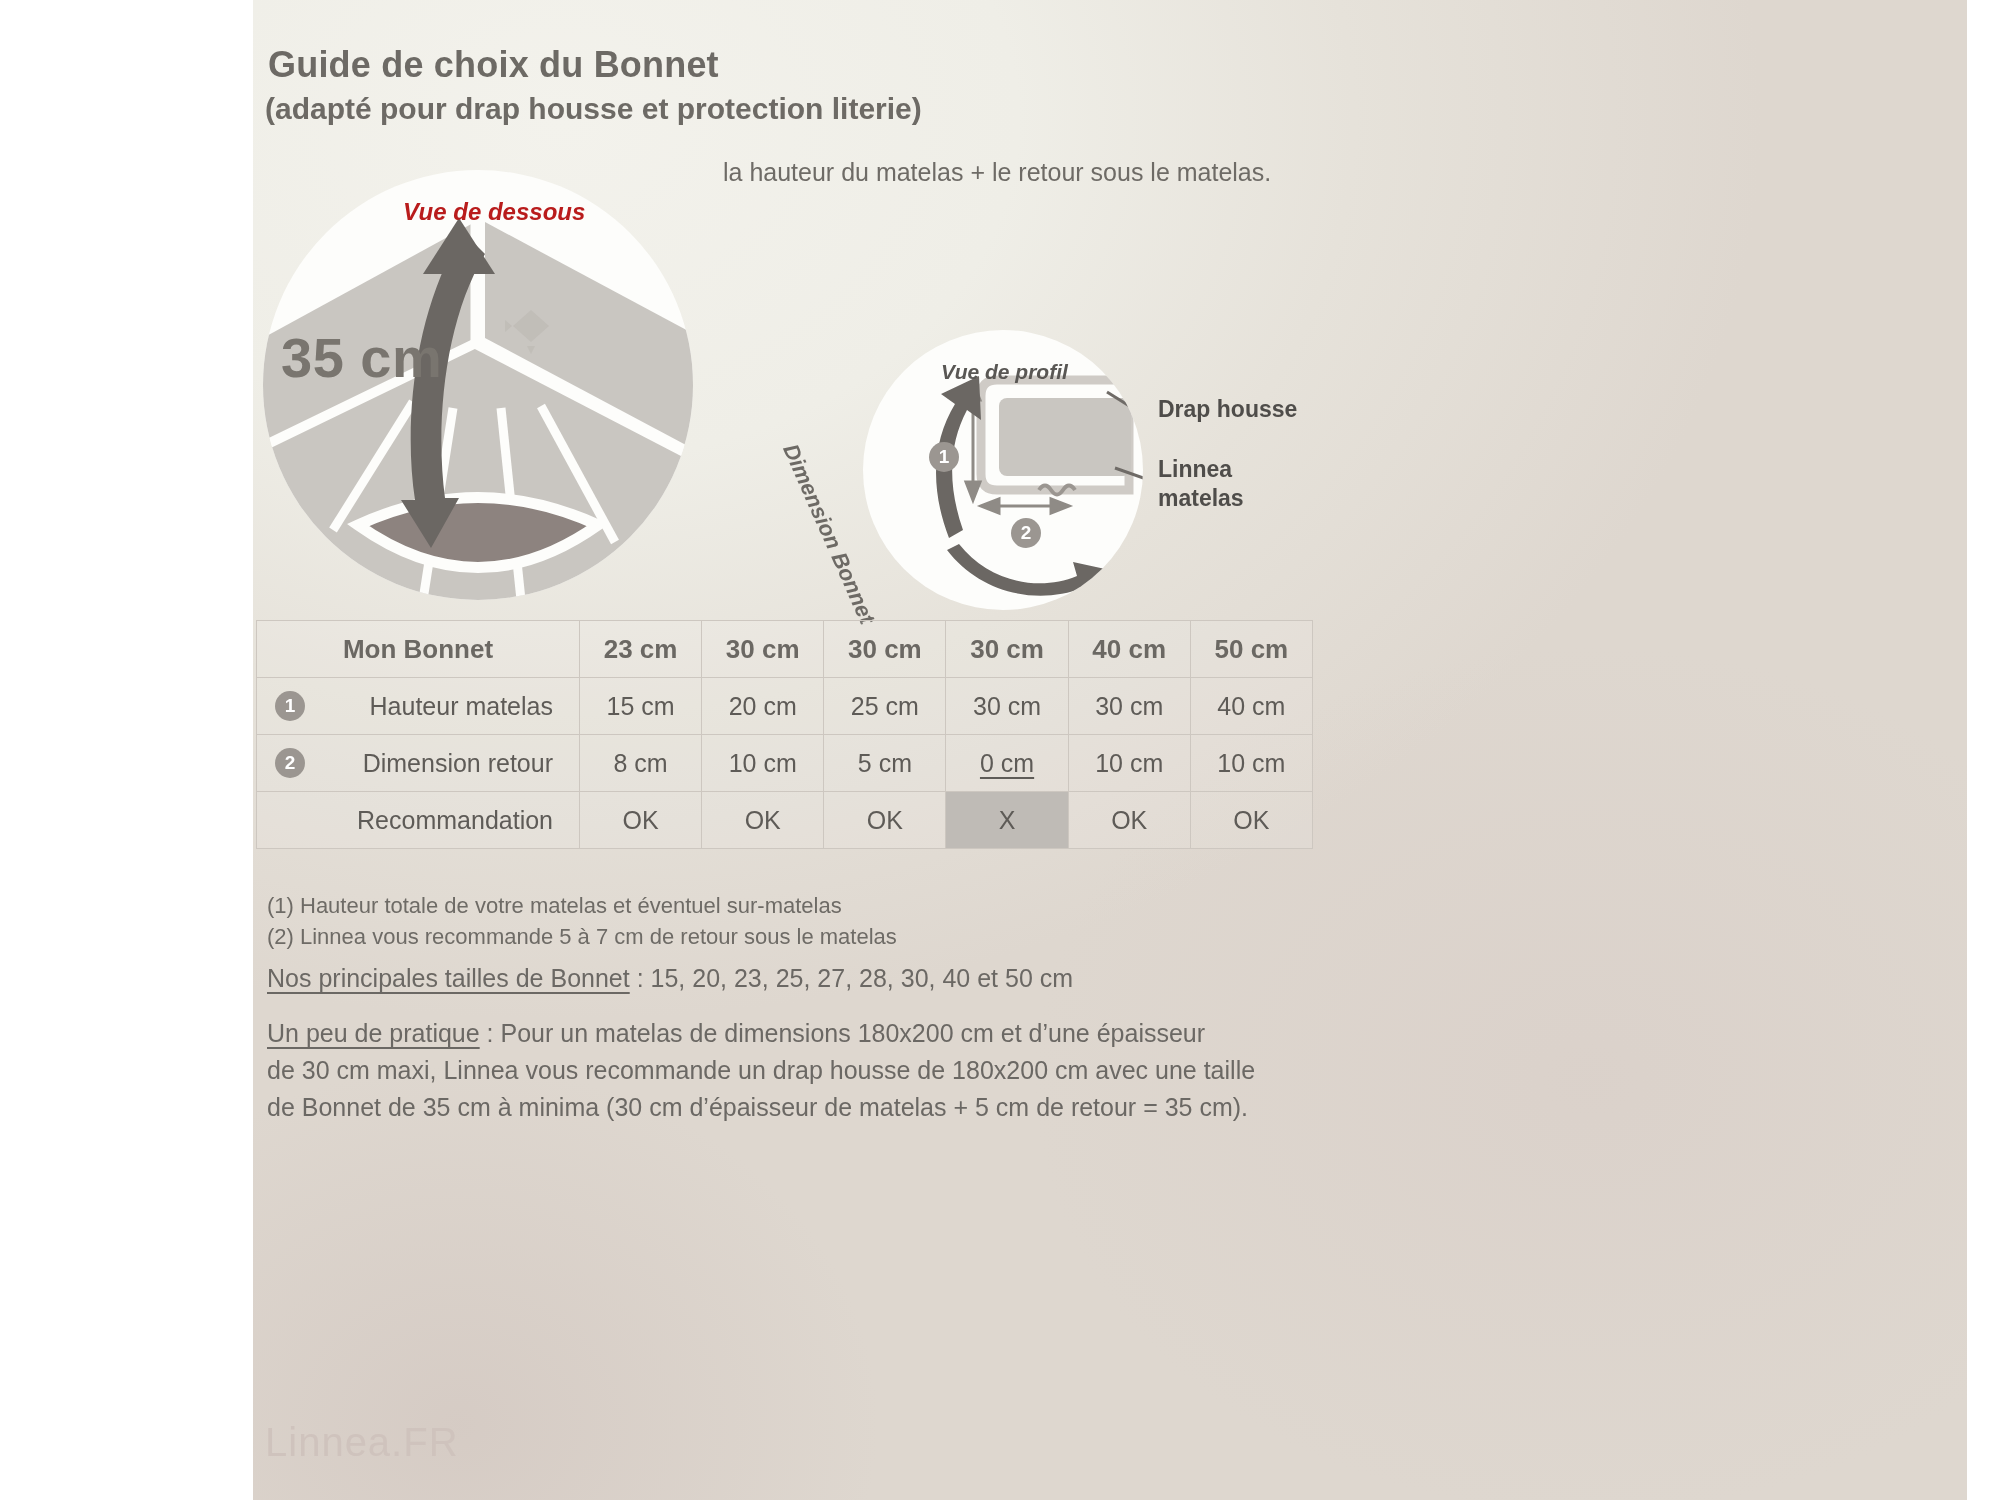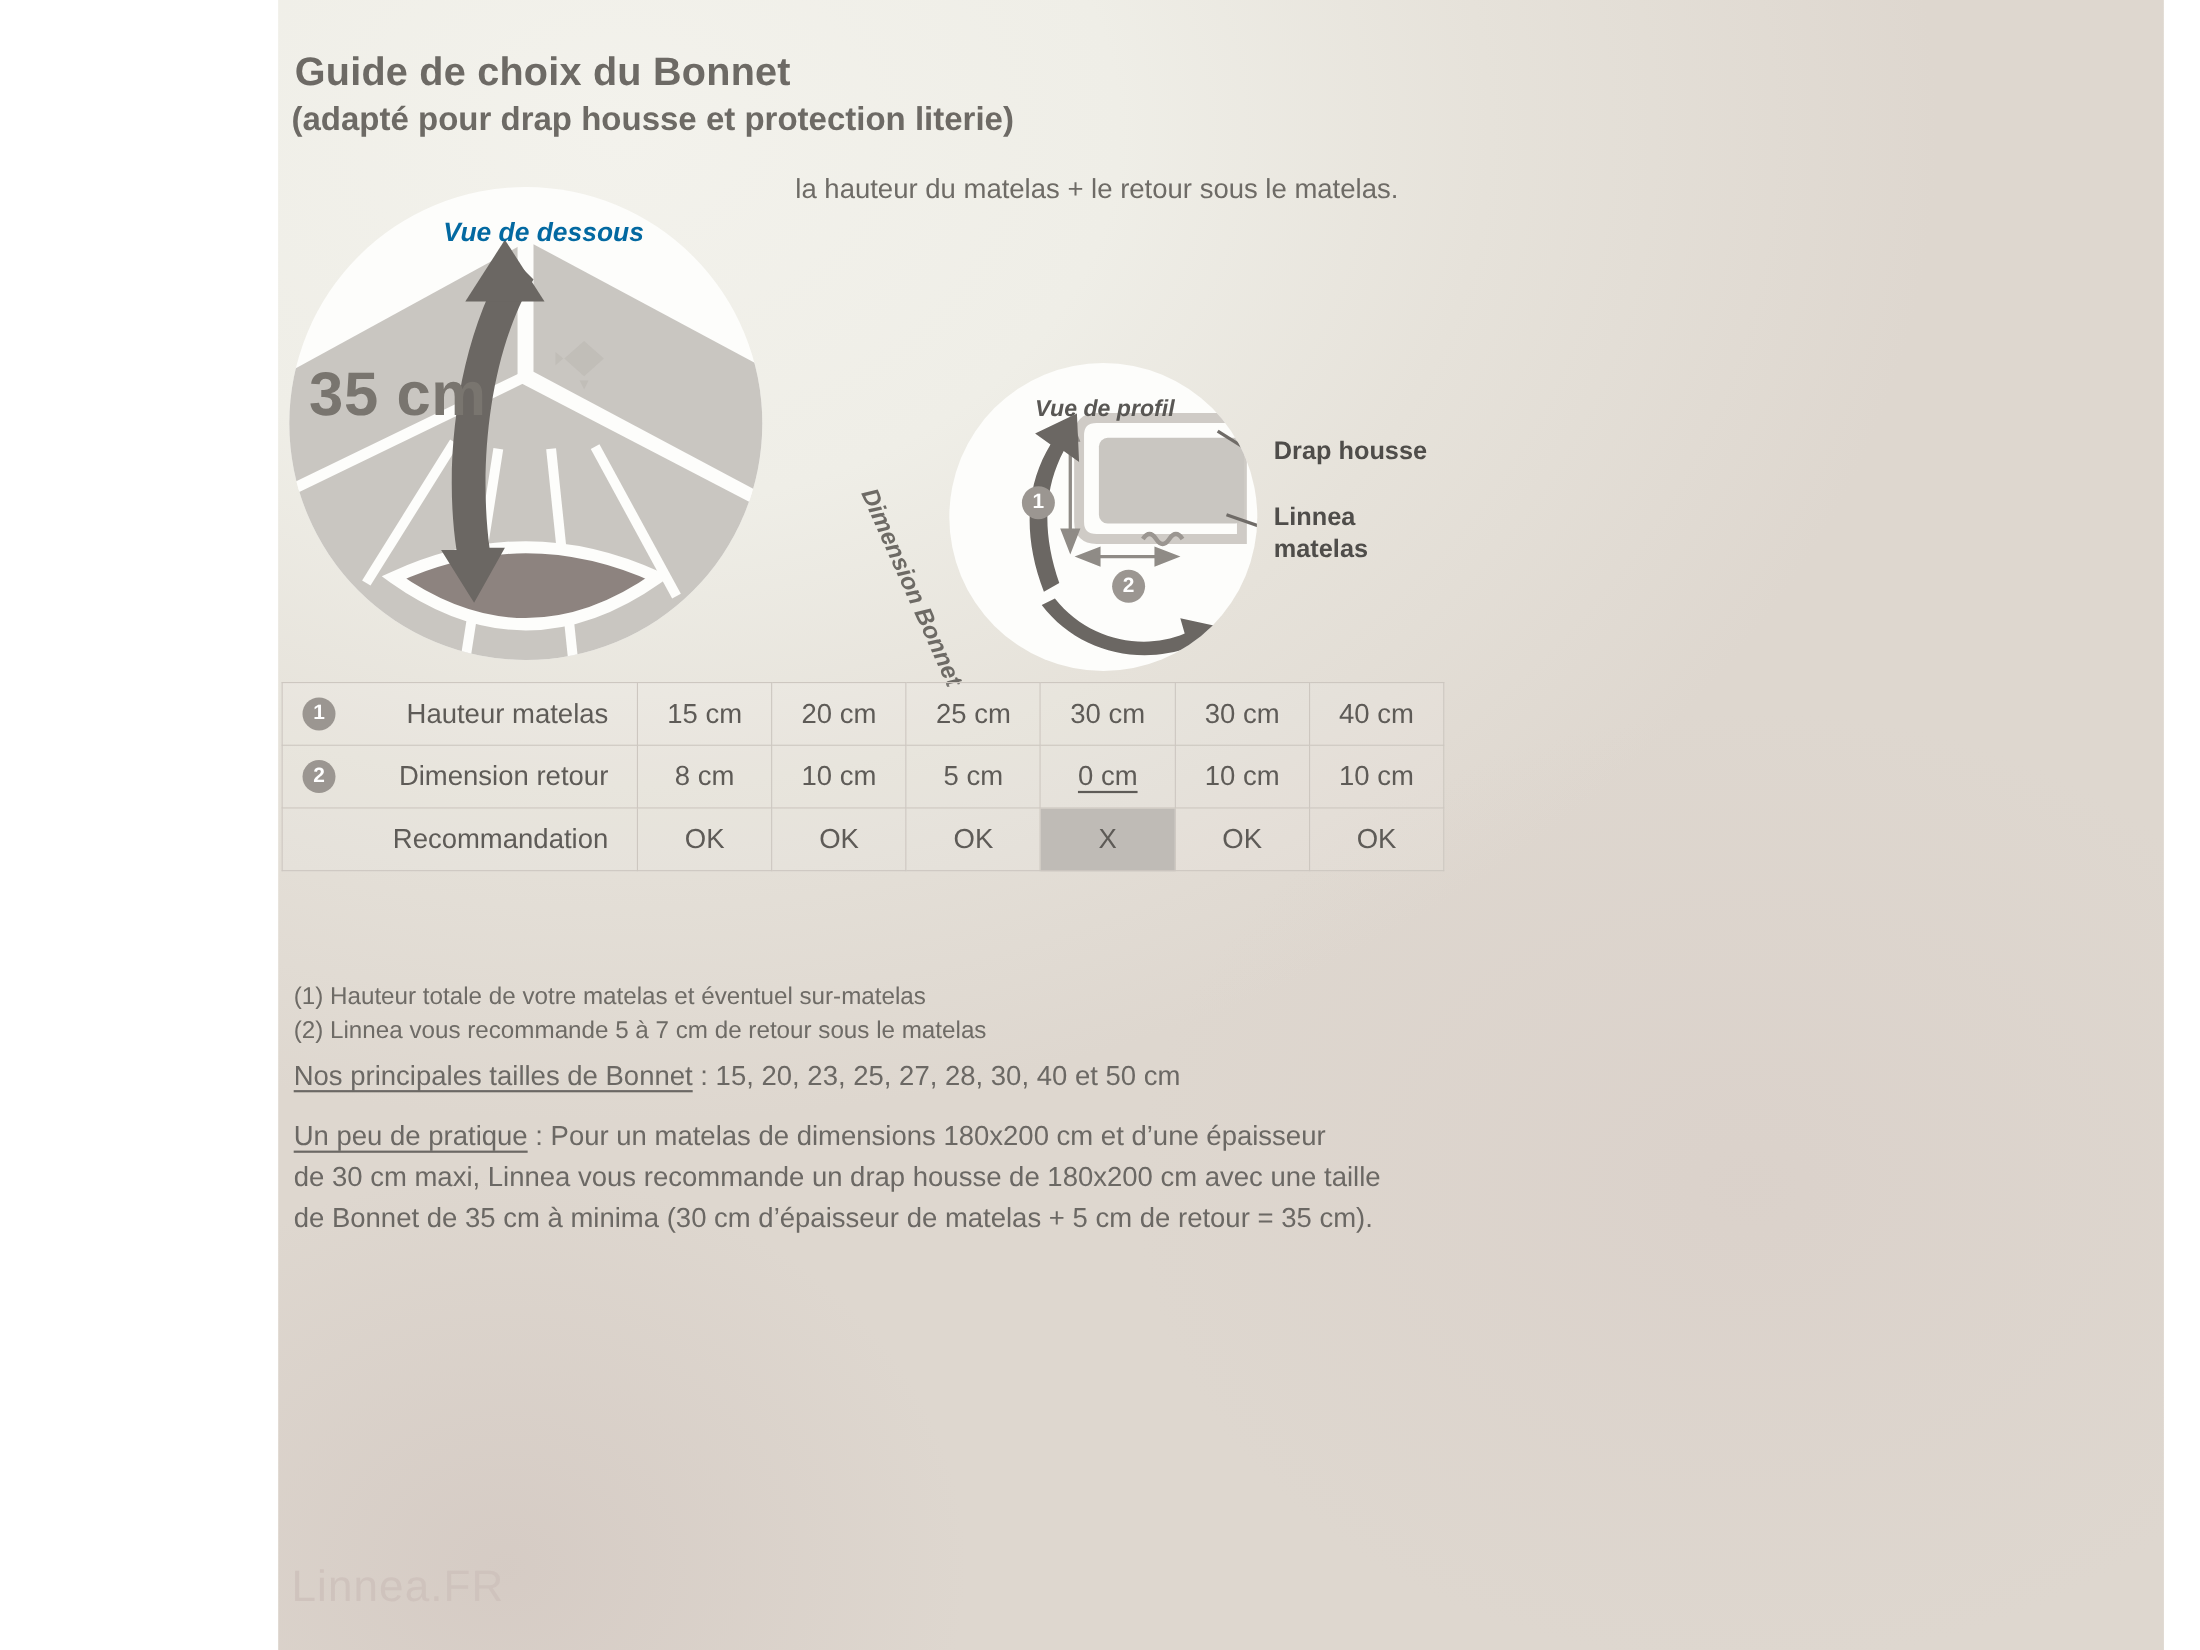--- a/index.html
+++ b/index.html
@@ -50,21 +50,21 @@
   .intro div{white-space:nowrap;}
 
   
   .circle-big{
     position:absolute;left:10px;top:170px;width:430px;height:430px;
     border-radius:50%;
     background:#fdfdfb;
   }
   .cb-label{
     position:absolute;left:140px;top:28px;
-    font-size:24px;font-style:italic;font-weight:bold;color:#0369a1;
+    font-size:24px;font-style:italic;font-weight:bold;color:#b91c1c;
     white-space:nowrap;
   }
   .cm35{
     position:absolute;left:18px;top:155px;
     font-size:56px;font-weight:bold;color:#79756f;
     white-space:nowrap;letter-spacing:.5px;
   }
   
   .circle-small{
     position:absolute;left:610px;top:330px;width:280px;height:280px;
@@ -246,20 +246,29 @@
       <div class="dim-bonnet">Dimension Bonnet</div>
 
       <div class="callout drap">Drap housse</div>
       <div class="callout haut">
         <div>Linnea</div>
         <div>matelas</div>
       </div>
 
       <table class="tbl">
         <tbody>
+            <tr class="head">
+          <td class="rowlab" style="text-align:center;padding-right:6px;">Mon Bonnet</td>
+          <td>23 cm</td>
+          <td>30 cm</td>
+          <td>30 cm</td>
+          <td>30 cm</td>
+          <td>40 cm</td>
+          <td>50 cm</td>
+        </tr>
         <tr>
           <td class="rowlab">
             <span class="badge">1</span>
             <span>Hauteur matelas</span>
           </td>
           <td>15 cm</td>
           <td>20 cm</td>
           <td>25 cm</td>
           <td>30 cm</td>
           <td>30 cm</td>

